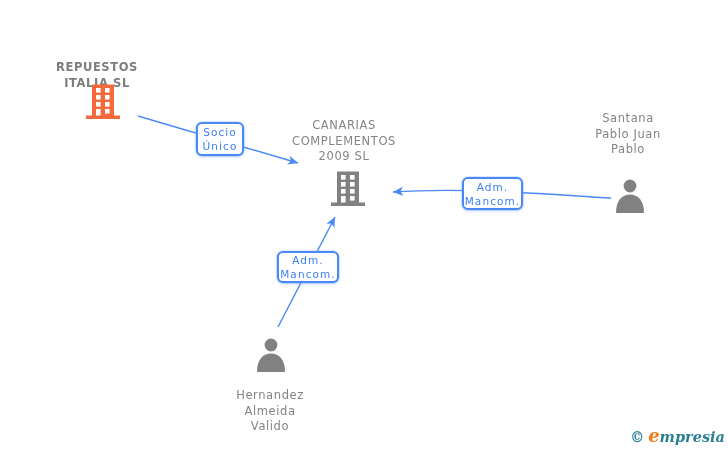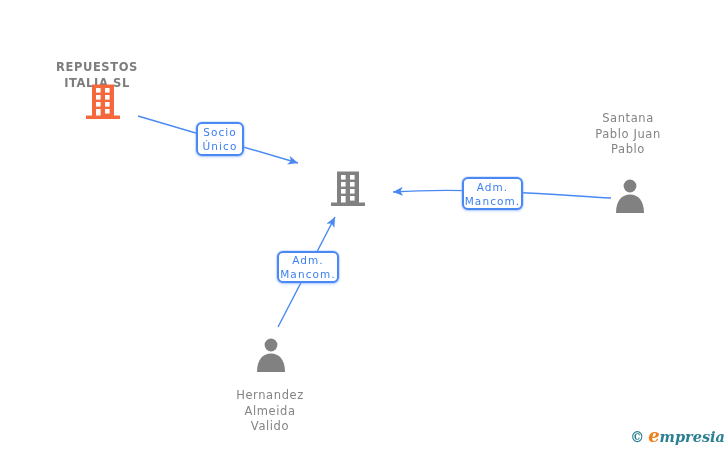--- a/index.html
+++ b/index.html
@@ -103,20 +103,25 @@
     <rect x="10" y="4" width="4.6" height="4.6" fill="#fff"></rect>
       <rect x="19" y="4" width="4.6" height="4.6" fill="#fff"></rect>
     <rect x="10" y="11" width="4.6" height="4.6" fill="#fff"></rect>
       <rect x="19" y="11" width="4.6" height="4.6" fill="#fff"></rect>
     <rect x="10" y="18" width="4.6" height="4.6" fill="#fff"></rect>
       <rect x="19" y="18" width="4.6" height="4.6" fill="#fff"></rect>
     <rect x="10" y="25" width="4.6" height="6.5" fill="#fff"></rect>
       <rect x="19" y="25" width="4.6" height="4.6" fill="#fff"></rect>
   </svg>
 
+  <div id="lbl-canarias" class="node-label">
+    <span>CANARIAS</span>
+    <span>COMPLEMENTOS</span>
+    <span>2009 SL</span>
+  </div>
   <svg id="icon-canarias" class="node-icon icon-gray" width="34" height="36" viewBox="0 0 34 36">
     <rect x="6" y="0.5" width="22" height="32" fill="currentColor"></rect>
     <rect x="0" y="31.5" width="34" height="3.5" fill="currentColor"></rect>
     <rect x="10" y="4" width="4.6" height="4.6" fill="#fff"></rect>
       <rect x="19" y="4" width="4.6" height="4.6" fill="#fff"></rect>
     <rect x="10" y="11" width="4.6" height="4.6" fill="#fff"></rect>
       <rect x="19" y="11" width="4.6" height="4.6" fill="#fff"></rect>
     <rect x="10" y="18" width="4.6" height="4.6" fill="#fff"></rect>
       <rect x="19" y="18" width="4.6" height="4.6" fill="#fff"></rect>
     <rect x="10" y="25" width="4.6" height="6.5" fill="#fff"></rect>

